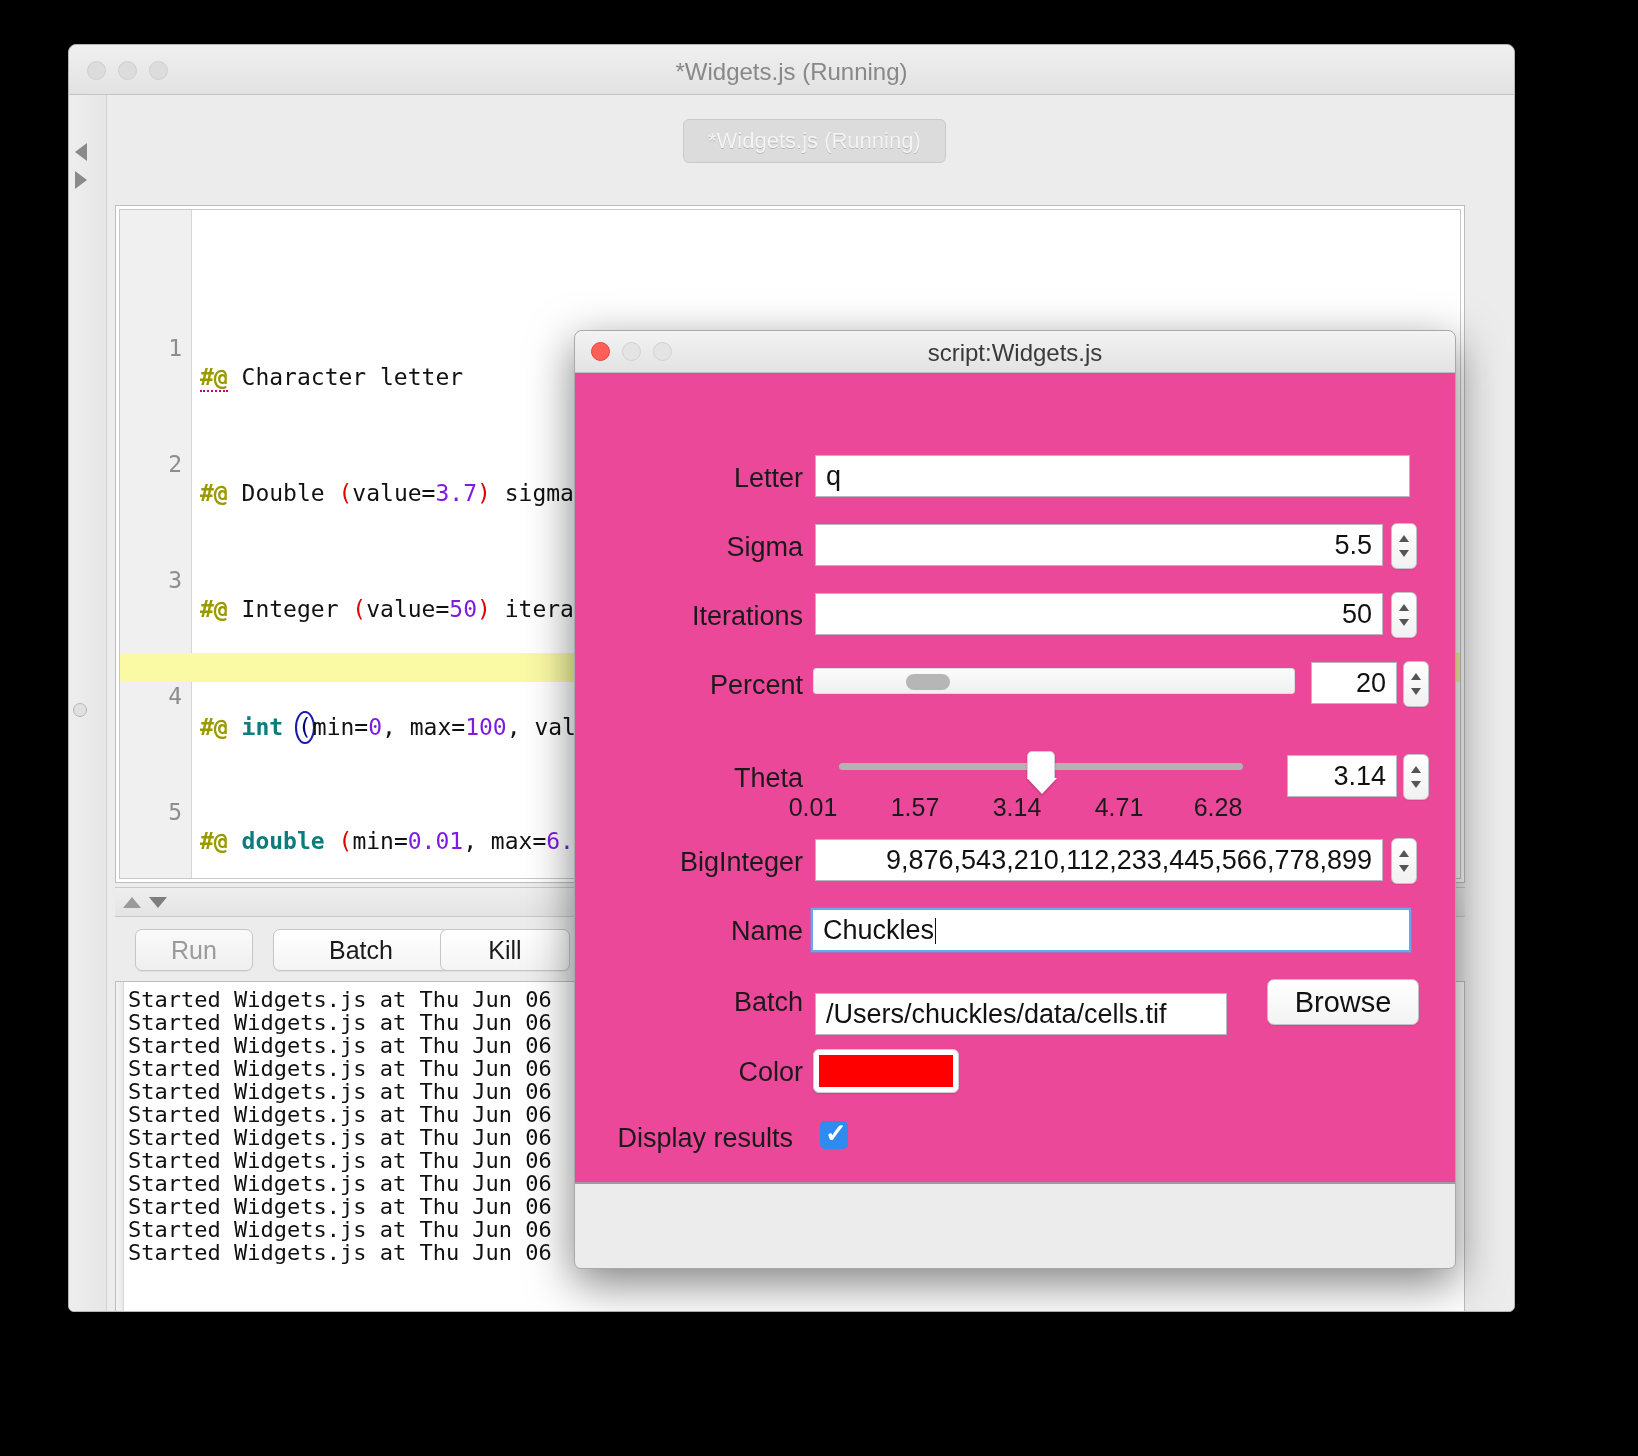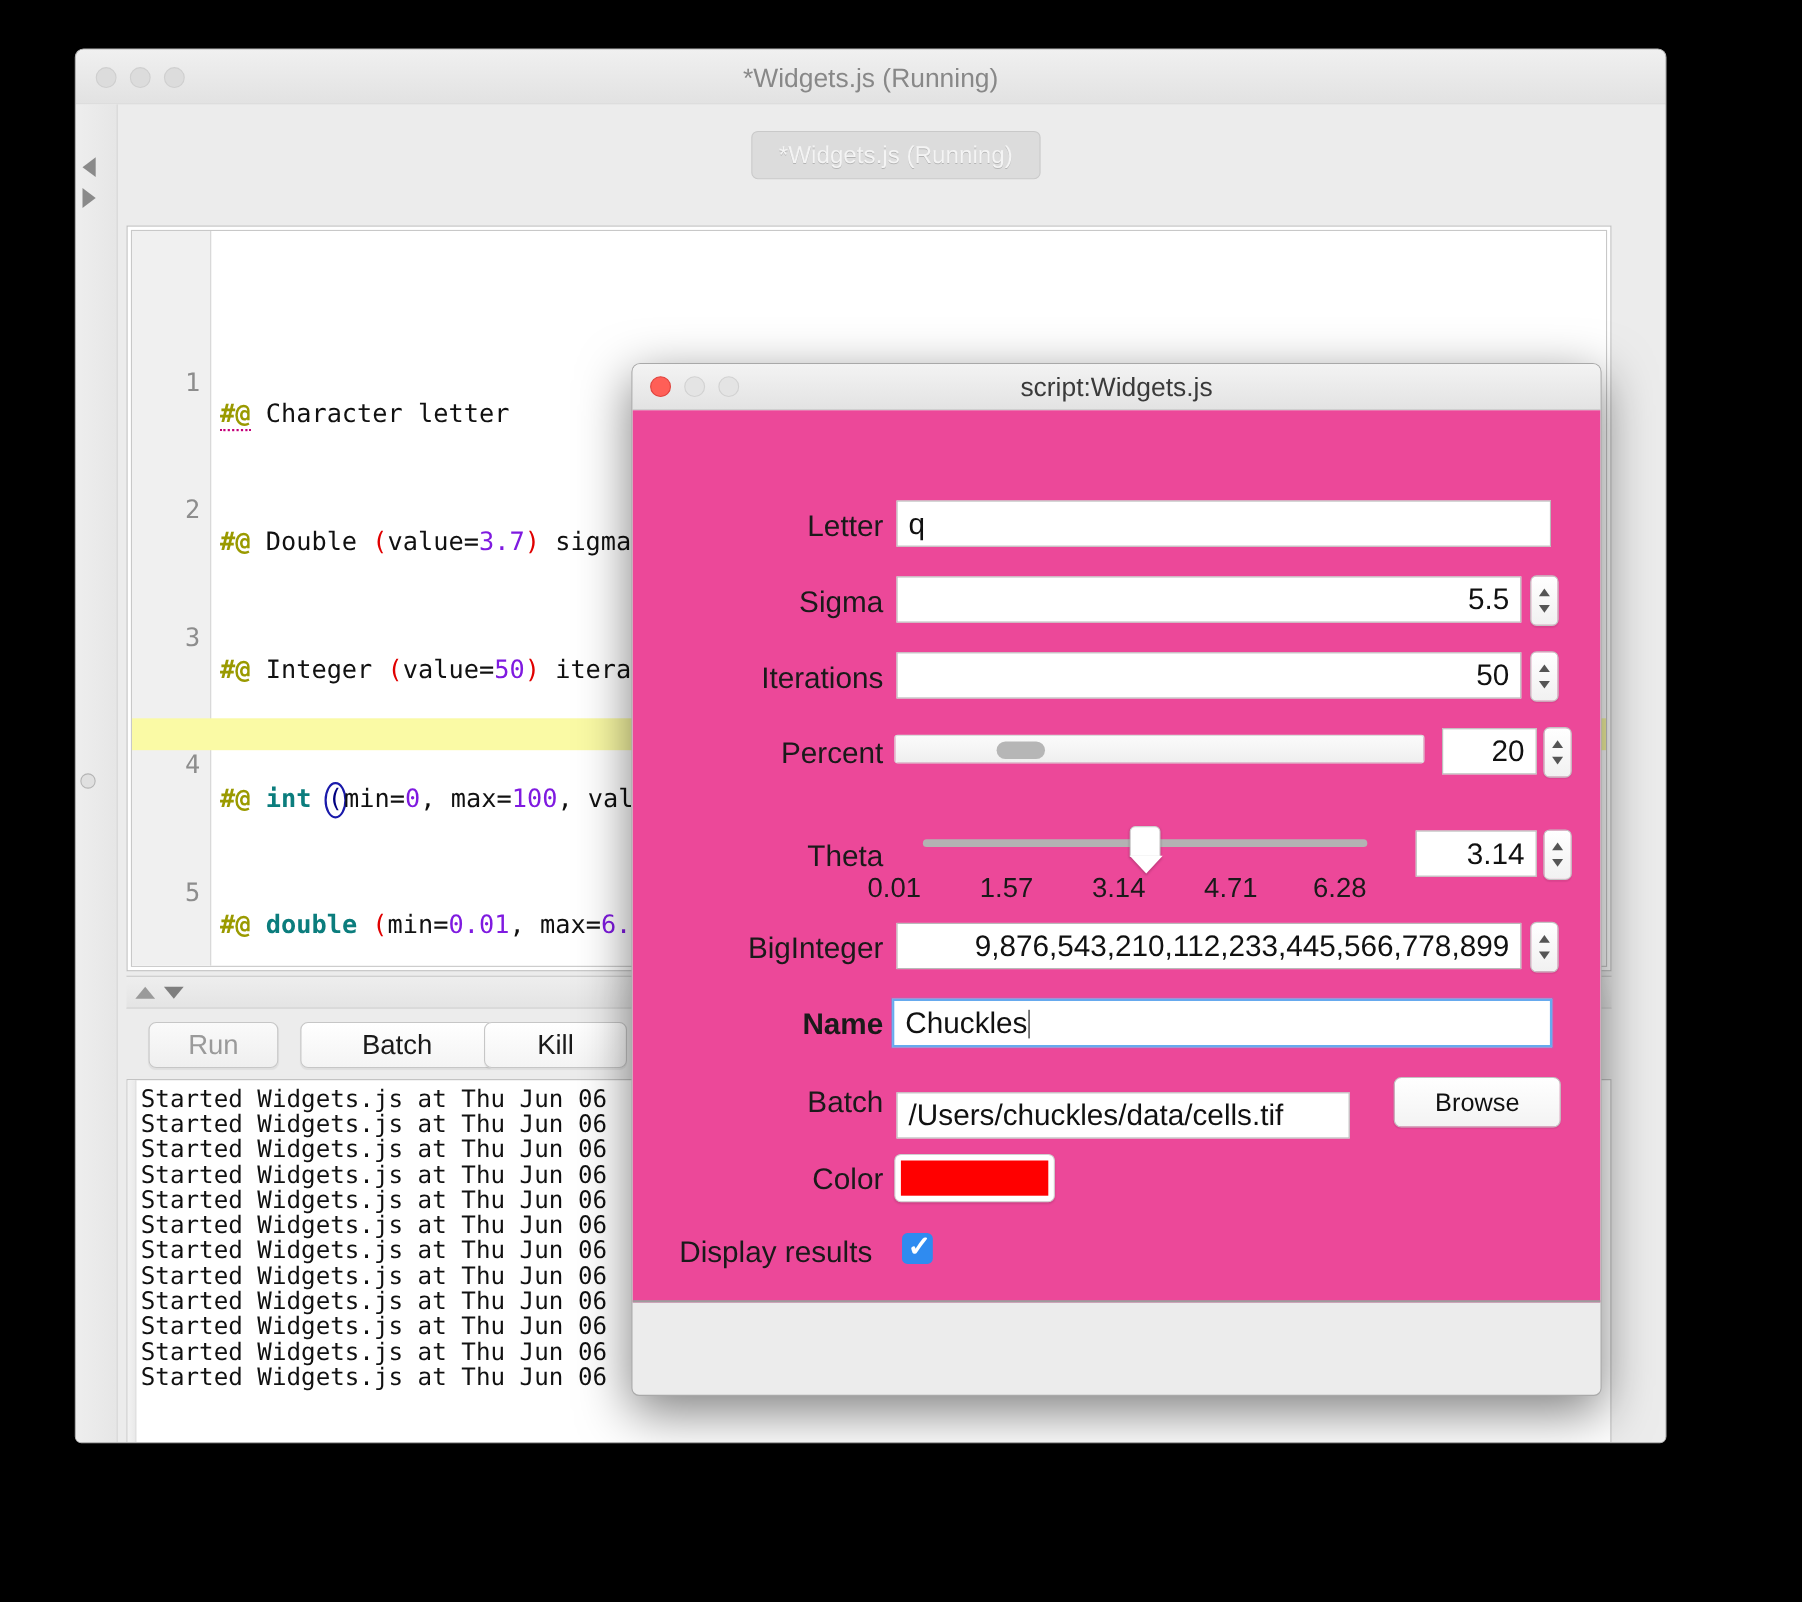--- a/index.html
+++ b/index.html
@@ -332,21 +332,21 @@
     text-align: center;
     width: 90px;
   }
 
   #browse-btn {
     position: absolute;
     height: 46px; width: 152px;
     background: linear-gradient(#ffffff,#f3f3f3);
     border: 1px solid #c2c2c2;
     border-radius: 7px;
-    font-size: 23px; line-height: 44px; text-align: center;
+    font-size: 29px; line-height: 44px; text-align: center;
     color: #111;
     box-shadow: 0 1px 1px rgba(0,0,0,.07);
     cursor: pointer;
   }
   #color-swatch-wrap {
     position: absolute;
     width: 146px; height: 44px;
     background: #fff;
     border: 1px solid #cfcfcf;
     border-radius: 6px;
@@ -549,21 +549,21 @@
       <div class="spinner" style="left:828px; top:21px;"></div>
     </div>
 
     <div class="row" style="top:466px;">
       <div class="lbl" style="top:8px;">BigInteger</div>
       <div class="field num" style="left:240px; top:0; width:568px; height:42px;">9,876,543,210,112,233,445,566,778,899</div>
       <div class="spinner" style="left:816px; top:-1px;"></div>
     </div>
 
     <div class="row" style="top:535px;">
-      <div class="lbl" style="top:8px;font-weight:bold;">Name</div>
+      <div class="lbl" style="top:8px;">Name</div>
       <div class="field focused" style="left:236px; top:0; width:600px; height:44px;"><span>Chuckles</span><span class="caret-bar"></span></div>
     </div>
 
     <div class="row" style="top:604px;">
       <div class="lbl" style="top:10px;">Batch</div>
       <div class="field" style="left:240px; top:4px; width:412px; height:42px;margin-top:12px;">/Users/chuckles/data/cells.tif</div>
       <div id="browse-btn" style="left:692px; top:2px;">Browse</div>
     </div>
 
     <div class="row" style="top:674px;">

